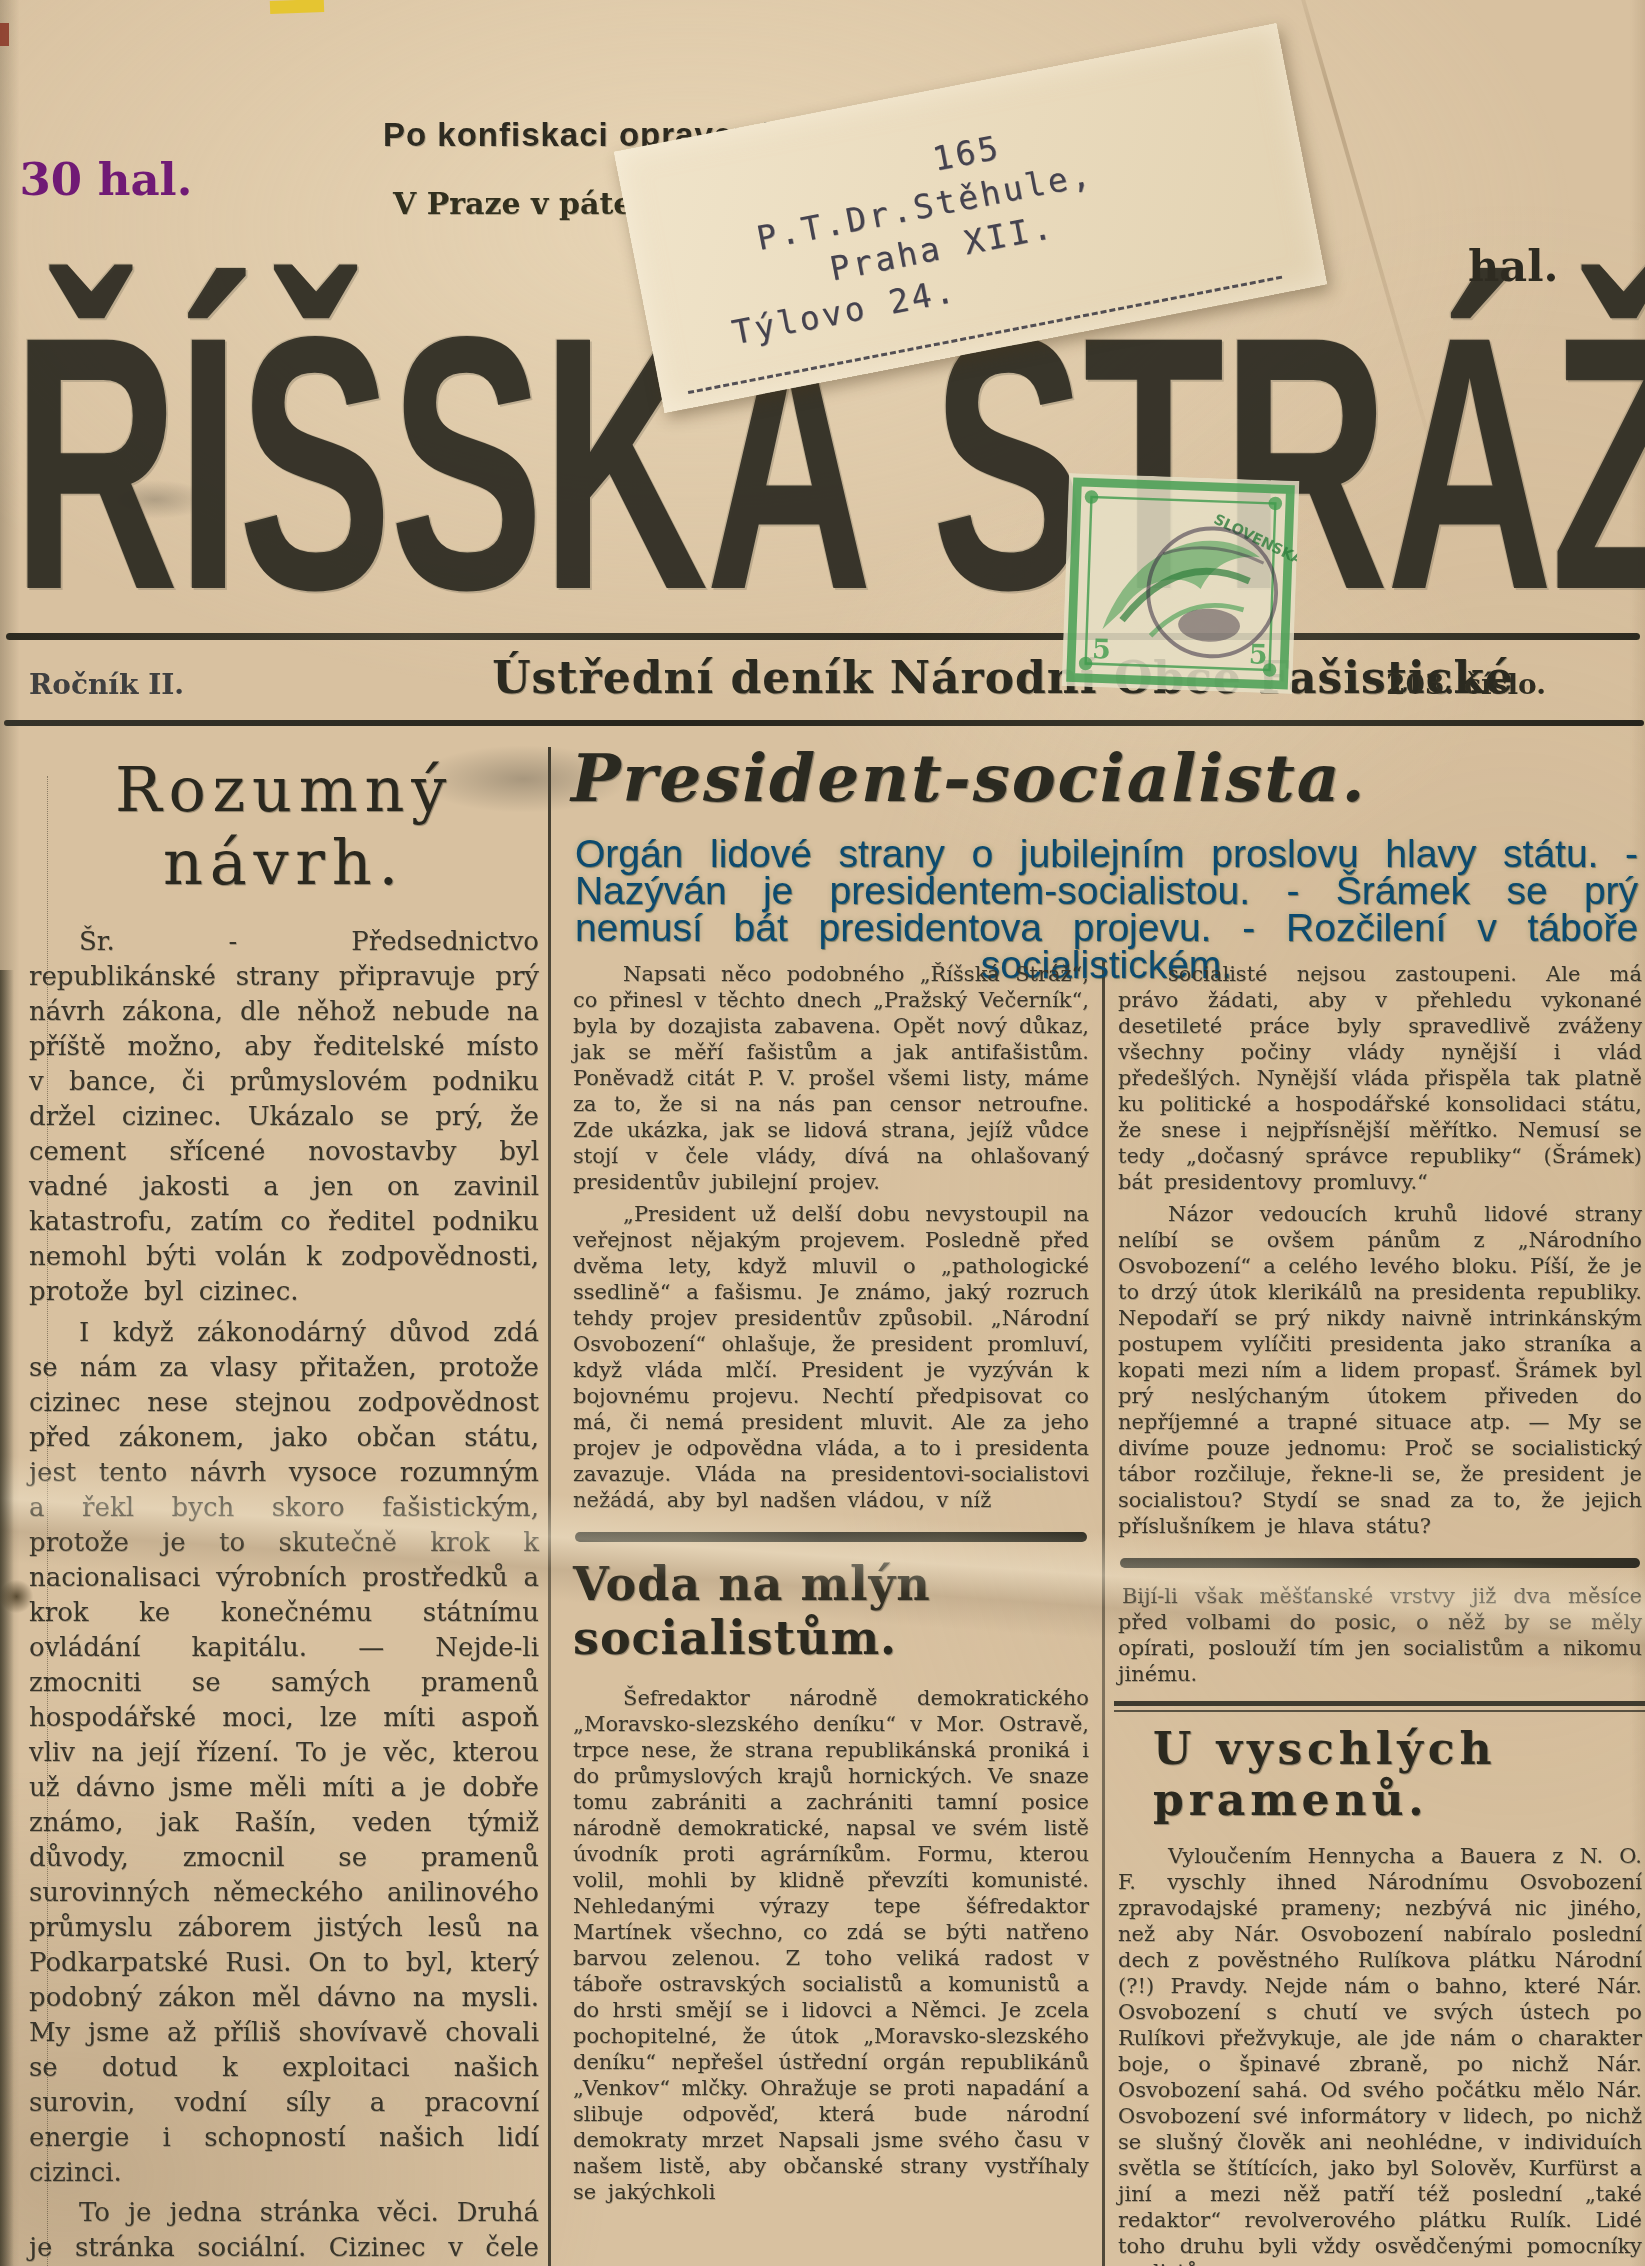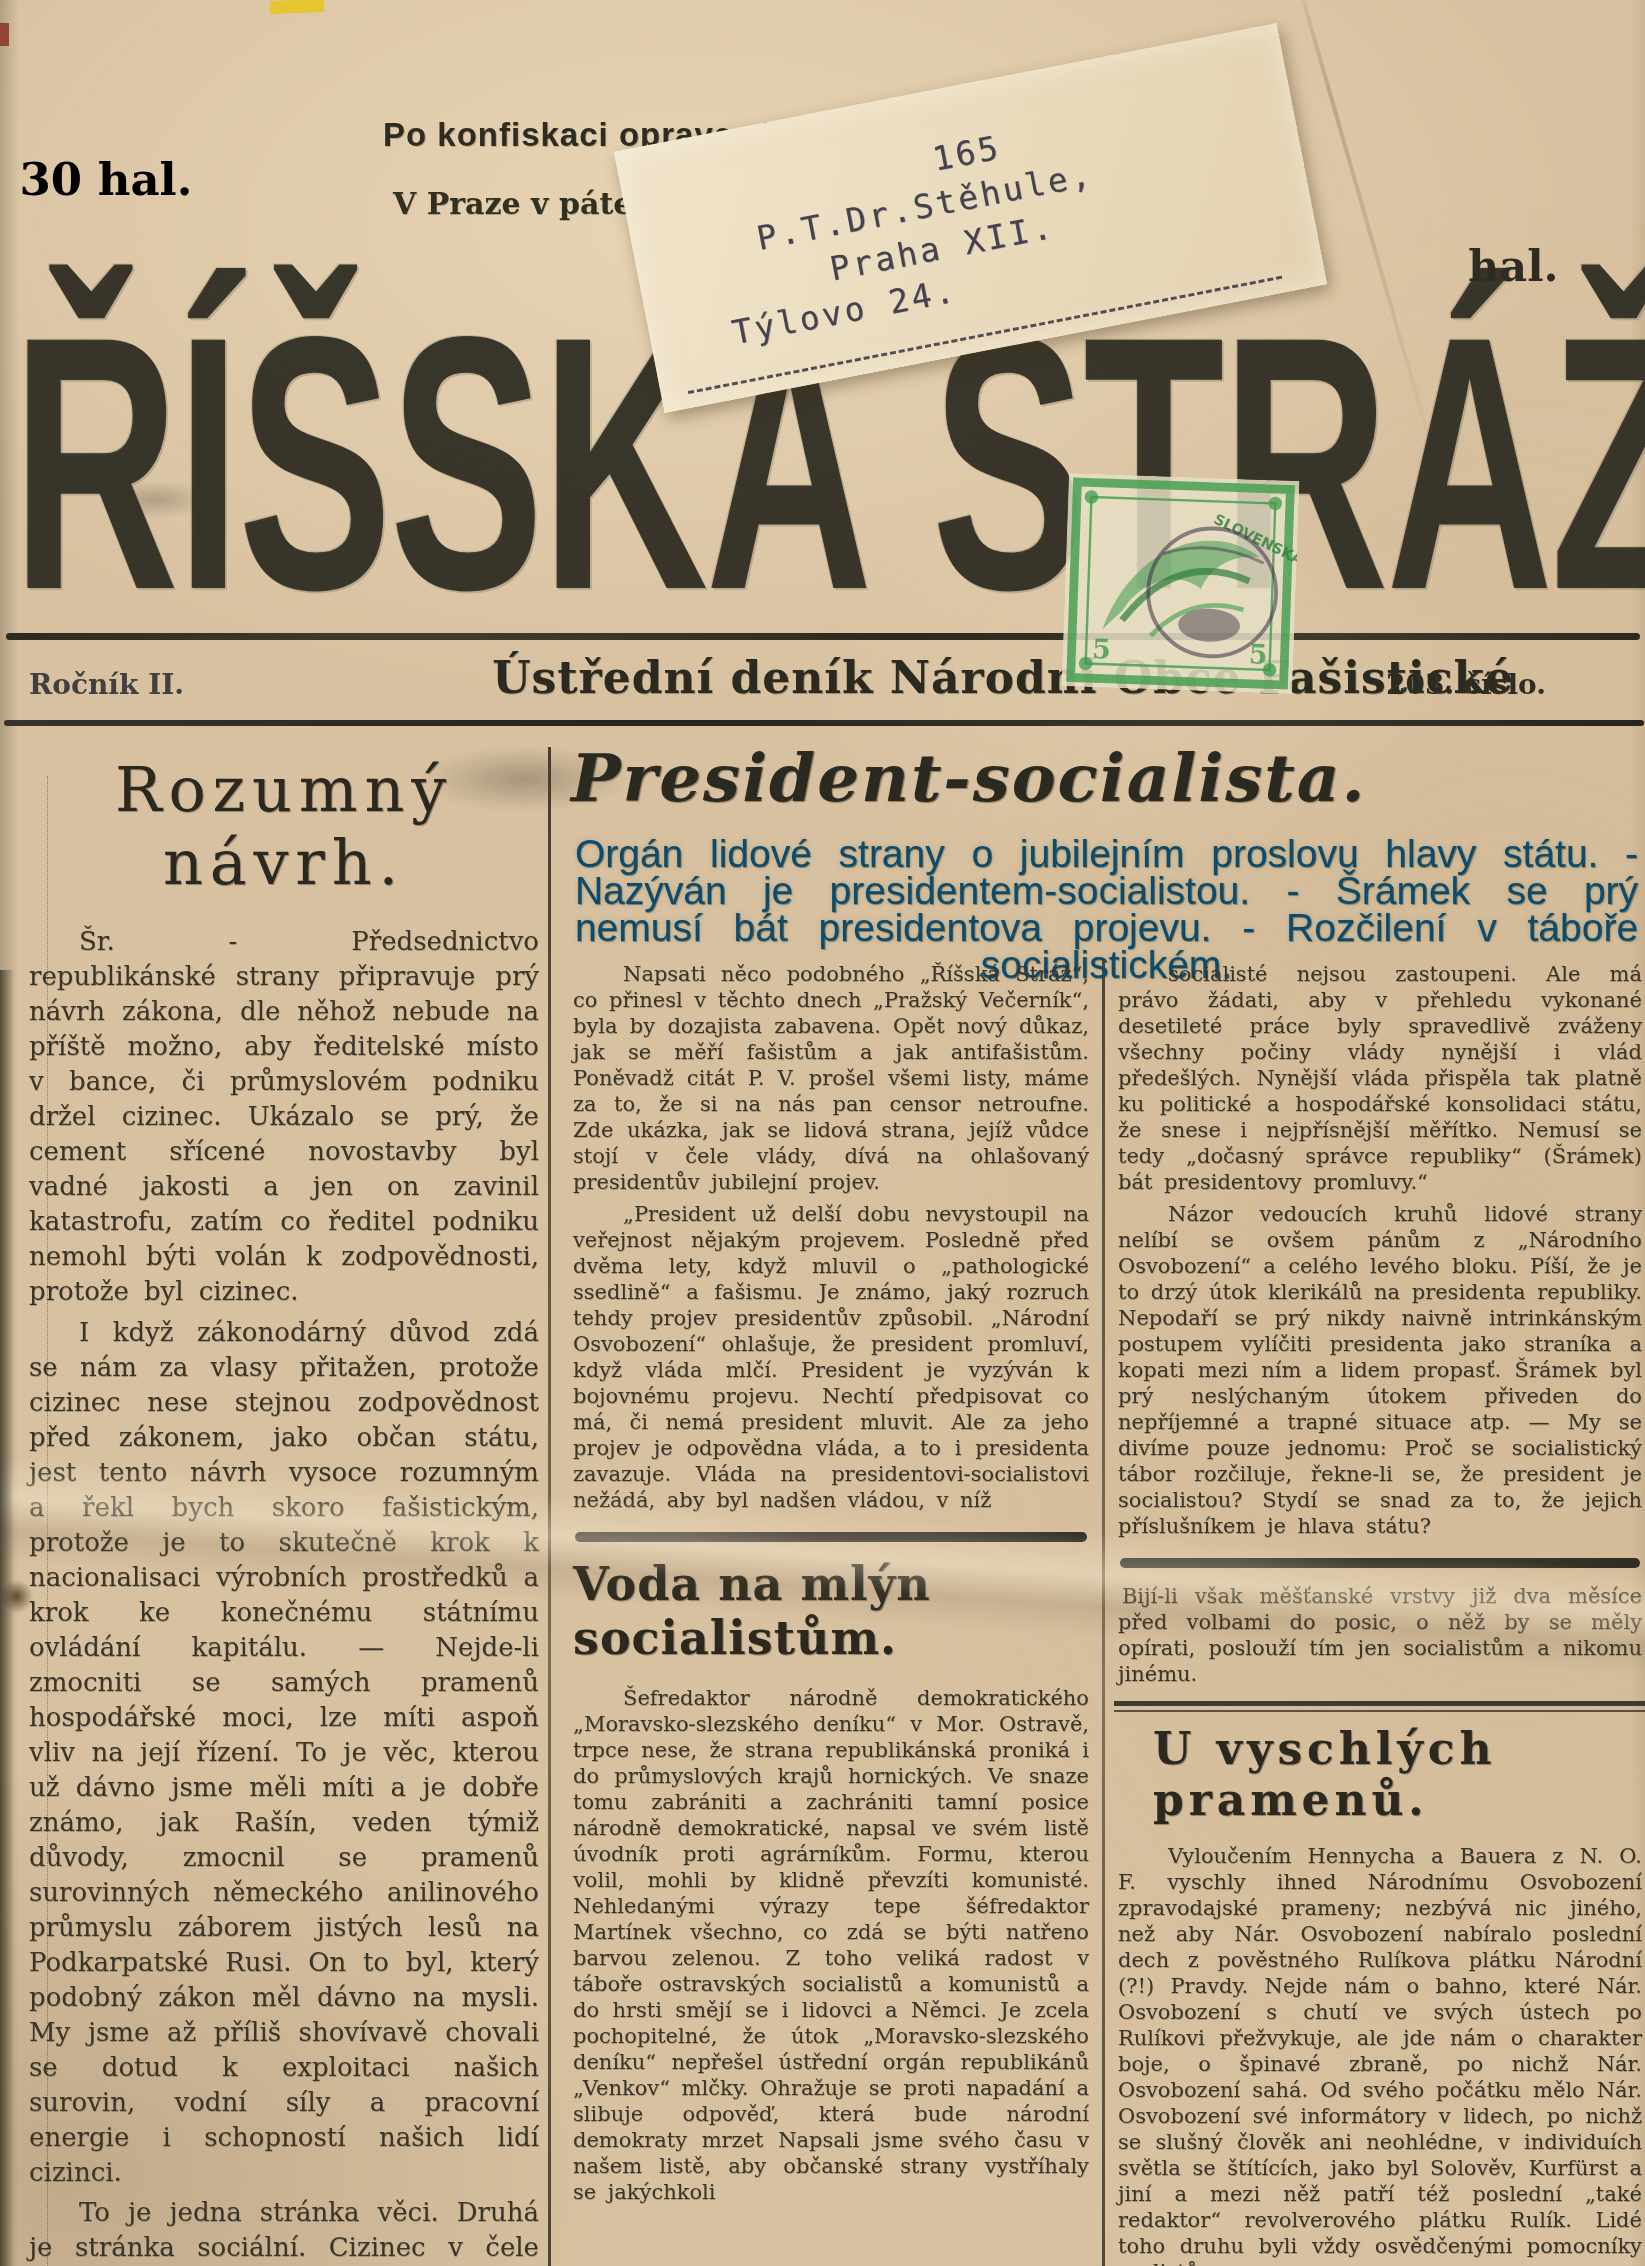--- a/index.html
+++ b/index.html
@@ -12,21 +12,21 @@
       radial-gradient(ellipse 776px 582px at 4% 96%, rgba(140,116,86,.30), transparent 70%),
       radial-gradient(ellipse 485px 291px at 70% 30%, rgba(240,226,196,.25), transparent 70%),
       linear-gradient(90deg, rgba(110,96,72,.38) 0px, rgba(110,96,72,0) 19.4px),
       linear-gradient(-90deg, rgba(150,128,96,.22) 0px, transparent 15.5px);
     font-family:"DejaVu Serif", serif;
   }
   .abs{position:absolute;}
   
   #overline{left:383px;top:116px;font-family:"Liberation Sans",sans-serif;font-weight:bold;
     font-size:33px;letter-spacing:1px;color:#2e2b21;text-shadow:1px 1px 0 rgba(46,43,33,.25);}
-  #price-left{left:19.4px;top:153px;font-weight:bold;font-size:45px;color:#000000;}
+  #price-left{left:19.4px;top:153px;font-weight:bold;font-size:45px;color:#701a75;}
   #dateline{left:393px;top:186px;font-weight:bold;font-size:30px;color:#32301f;
     text-shadow:0.5px 0.8px 0.5px rgba(50,48,31,.3);}
   #price-right{left:1456px;top:241px;font-weight:bold;font-size:43px;color:#2e2b21;z-index:2;margin-left:12px;}
   #masthead{left:11.6px;top:303px;width:1650px;font-family:"Liberation Sans",sans-serif;
     font-weight:bold;font-size:361px;line-height:320px;white-space:nowrap;
     transform:scaleX(.64);transform-origin:0 50%;
     color:rgba(47,45,35,.93);letter-spacing:-3.9px;z-index:1;
     text-shadow:2.9px 1.9px 0 rgba(47,45,35,.18), -1.9px -1px 0 rgba(47,45,35,.15);}
   #rule-a{left:5.8px;top:633px;width:1634px;height:6.8px;background:linear-gradient(90deg,#2c2a20,#403d30 25%,#2c2a20 55%,#3d3a2d 80%,#2c2a20);border-radius:3.9px;}
   #rule-b{left:3.9px;top:720px;width:1640px;height:5.8px;background:linear-gradient(90deg,#35332a,#26241c 40%,#3a372b 75%,#26241c);border-radius:2.9px;}

